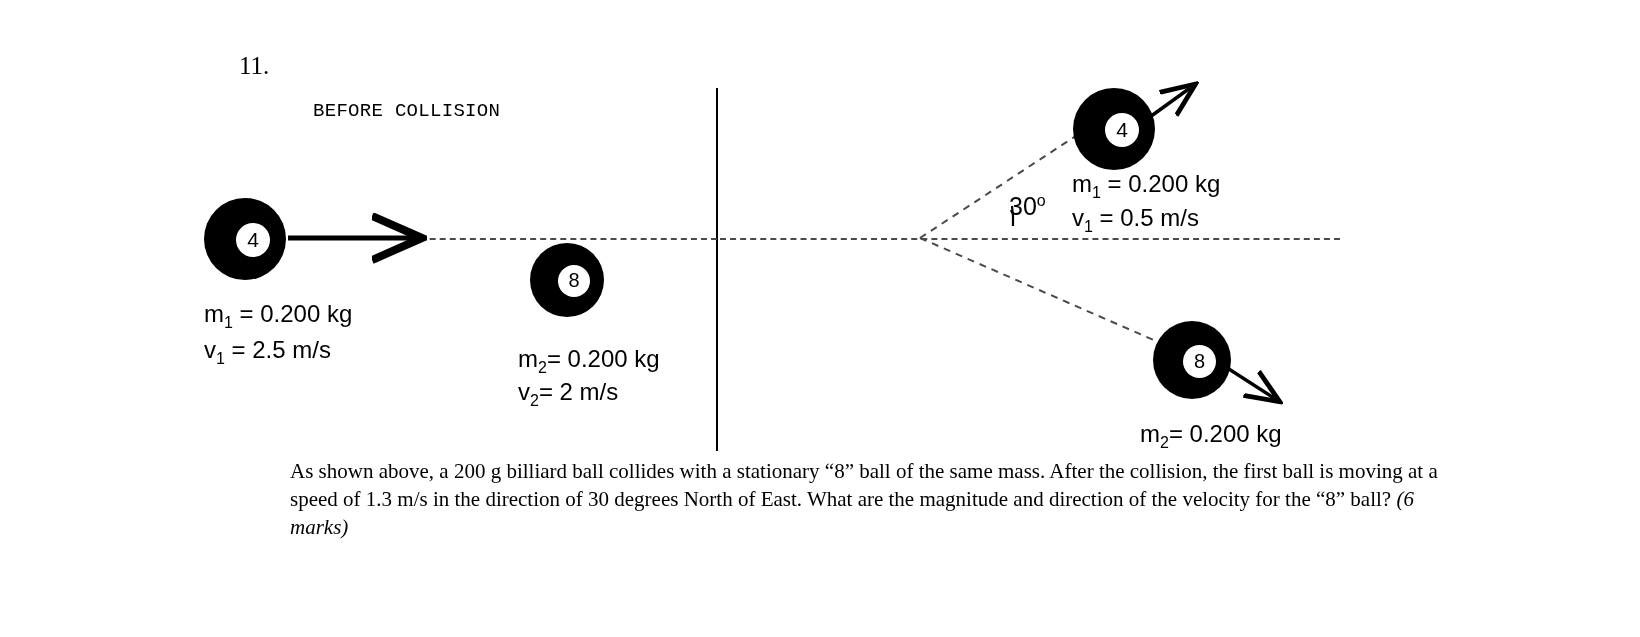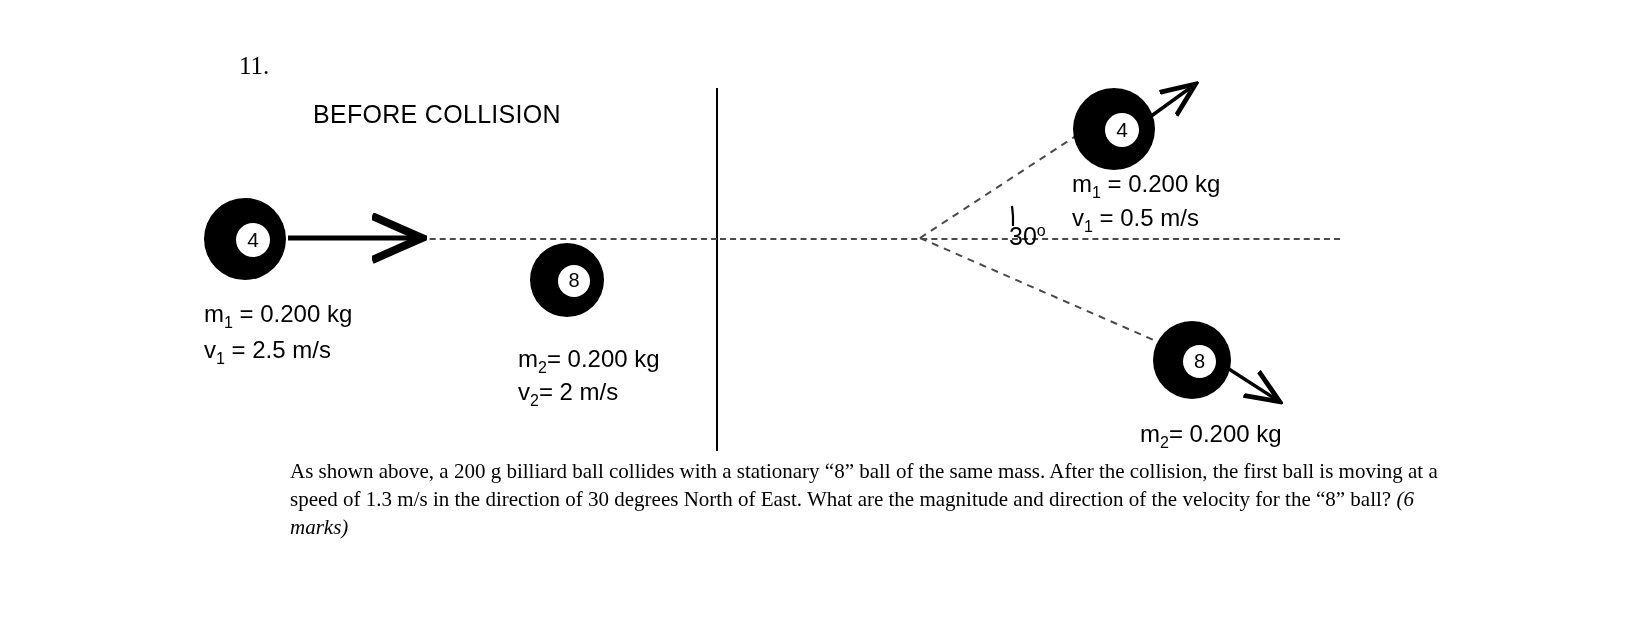--- a/index.html
+++ b/index.html
@@ -23,22 +23,22 @@
   #question-number {
     left: 205px;
     top: 52px;
     font-family: "Liberation Serif", serif;
     font-size: 25px;
     margin-left: 34px;
   }
 
   
   .section-heading {
-    font-family: Liberation Sans, sans-serif;
-    font-size: 25px;
+    font-family: Liberation Mono, monospace;
+    font-size: 19px;
     letter-spacing: 0.3px;
     white-space: nowrap;
   }
   #heading-before { left: 313px; top: 100px; }
   #heading-after  { left: 818px; top: 96px; }
 
   
   #divider {
     left: 716px;
     top: 88px;
@@ -104,21 +104,21 @@
     vertical-align: super;
   }
 
   #label-m1-before { left: 204px; top: 300px; }
   #label-v1-before { left: 204px; top: 336px; text-align: right; }
   #label-m2-before { left: 518px; top: 345px; }
   #label-v2-before { left: 518px; top: 378px; }
   #label-m1-after  { left: 1072px; top: 170px; }
   #label-v1-after  { left: 1072px; top: 204px; }
   #label-m2-after  { left: 1140px; top: 420px; }
-  #label-angle     { left: 1009px; top: 192px; font-size: 25px; margin-top: 30px; }
+  #label-angle     { left: 1009px; top: 192px; font-size: 25px; }
 
   
   #problem-text {
     left: 290px;
     top: 458px;
     width: 1165px;
     font-family: "Liberation Serif", serif;
     font-size: 21px;
     line-height: 1.33;
     text-align: left;

